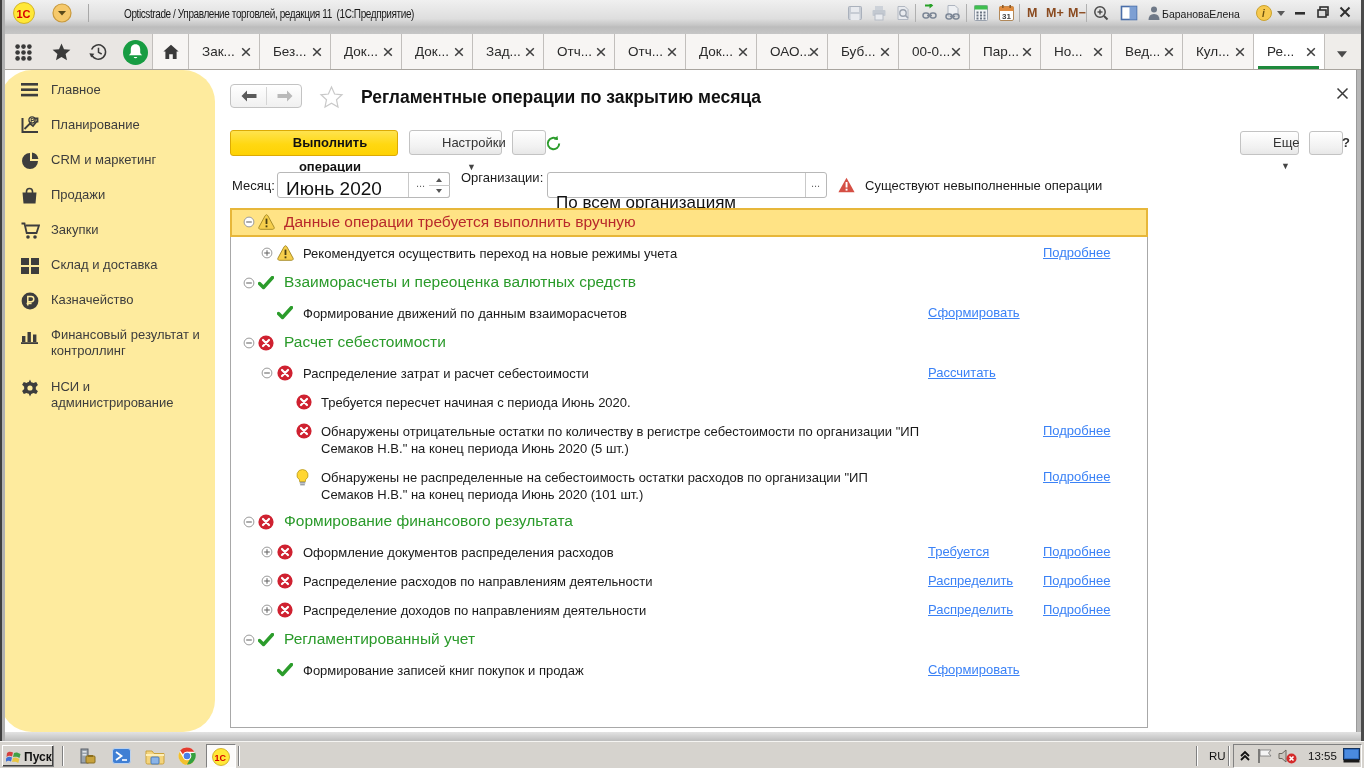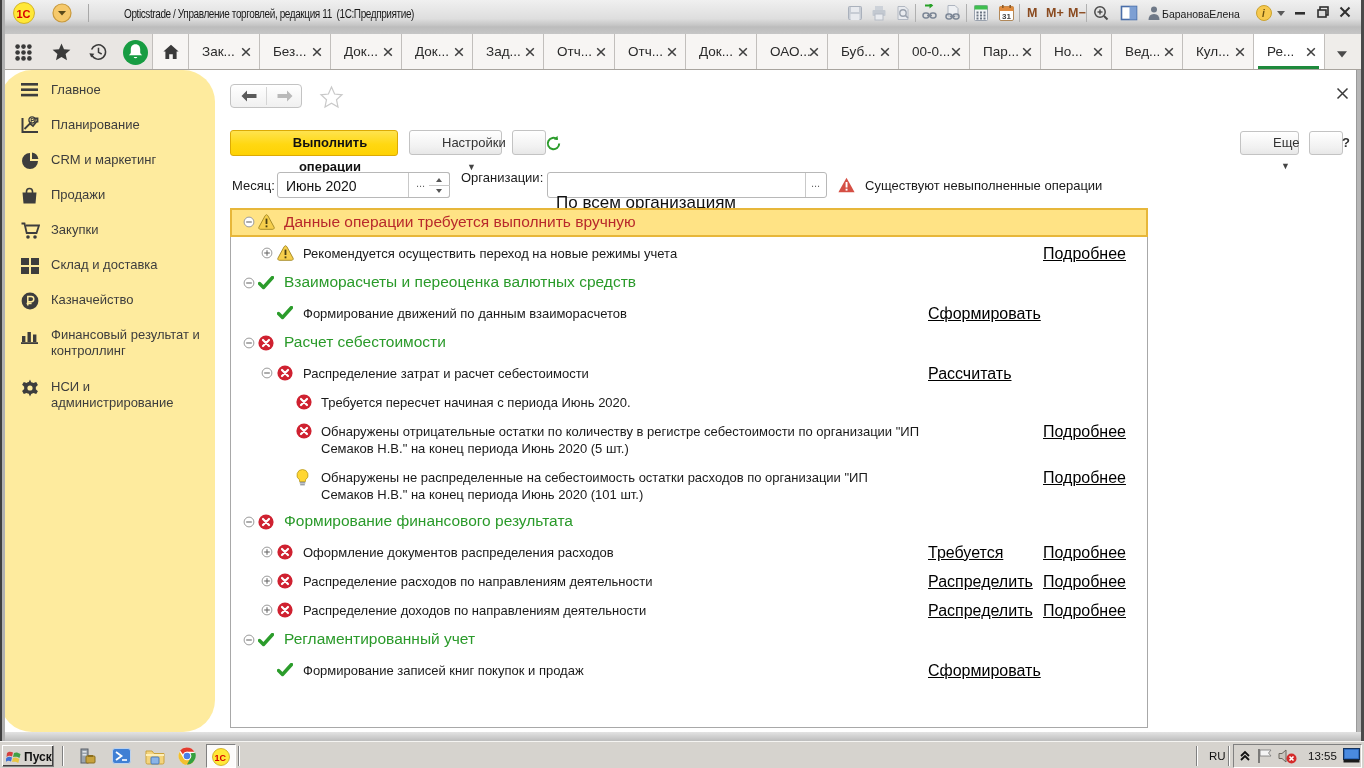--- a/index.html
+++ b/index.html
@@ -26,21 +26,21 @@
 
 #sidebar { left:0; top:70px; width:215px; height:662px; background:#feeb9e;border-radius:32px; }
 .side-item { position:absolute; left:0; width:215px; color:#3d3d3d; font-size:13px; }
 .side-item .txt { position:absolute; left:51px; top:0; width:158px; line-height:16px;}
 .side-item svg { position:absolute; left:21px; top:-1px; }
 
 
 #content { left:215px; top:70px; width:1141px; height:662px; background:#fff; }
 .btn { position:absolute; border:1px solid #c3c3c3; border-radius:3px; background:linear-gradient(#ffffff,#f1f1f1 70%,#e7e7e7); font-size:13px; color:#333; text-align:center;padding-left:32px; }
 .ylw-btn { background:linear-gradient(#ffe34f,#ffd812 55%,#fed203); border:1px solid #dcaa05; font-weight:bold; color:#111; }
-.link { text-decoration:underline; color:#000000; font-size:16px; position:absolute; }
+.link { text-decoration:underline; color:#3b82f6; font-size:13px; position:absolute; }
 .grp-txt { color:#2a9a2a; font-size:15.5px; }
 .row-txt { color:#1a1a1a; font-size:13px; }
 
 
 #taskbar { left:0; top:741px; width:1364px; height:27px; background:#d6d3ce; border-top:1px solid #f5f4f2; }
 </style>
 </head>
 <body>
 
 <div class="abs" id="titlebar">
@@ -389,38 +389,39 @@
     <svg class="abs" style="left:9px;top:5px" width="18" height="12" viewBox="0 0 18 12">
         <path d="M7 0.5 L1.5 6 L7 11.5 V8 H16.5 V4 H7 Z" fill="#5a5a5a"></path>
       </svg>
     <svg class="abs" style="left:45px;top:5px" width="18" height="12" viewBox="0 0 18 12">
         <path d="M11 0.5 L16.5 6 L11 11.5 V8 H1.5 V4 H11 Z" fill="#b9b9b9"></path>
       </svg>
   </div>
   <svg class="abs" style="left:104px;top:15px" width="25" height="24" viewBox="0 0 25 24">
     <path d="M12.5 2 L15.6 9 L23 9.8 L17.5 14.7 L19 22 L12.5 18.2 L6 22 L7.5 14.7 L2 9.8 L9.4 9 Z" fill="#fff" stroke="#c9c9c9" stroke-width="1.2"></path>
   </svg>
+  <div class="abs" style="left:146px;top:17px;font-size:17.5px;font-weight:bold;color:#111">Регламентные операции по закрытию месяца</div>
   <svg class="abs" style="left:1121px;top:17px" width="13" height="13" viewBox="0 0 13 13">
       <path d="M1.5 1.5 L11.5 11.5 M11.5 1.5 L1.5 11.5" stroke="#3a3a3a" stroke-width="1.5"></path>
     </svg>
 
   <div class="btn ylw-btn" style="left:15px;top:60px;width:168px;height:26px;line-height:24px">Выполнить операции</div>
   <div class="btn" style="left:194px;top:60px;width:93px;height:25px;line-height:23px">Настройки <span style="font-size:9px;color:#444">▼</span></div>
   <div class="btn" style="left:297px;top:60px;width:29px;height:25px">
     <svg style="margin-top:4px" width="17" height="17" viewBox="0 0 17 17">
       <path d="M14.2 8.5 a5.7 5.7 0 1 1 -2 -4.3" fill="none" stroke="#2b9c2b" stroke-width="2"></path>
       <path d="M12.5 0.8 l0.5 4.2 -4.2 -0.6 Z" fill="#2b9c2b"></path>
     </svg>
   </div>
   <div class="btn" style="left:1025px;top:61px;width:59px;height:24px;line-height:22px">Еще <span style="font-size:9px;color:#444">▼</span></div>
   <div class="btn" style="left:1094px;top:61px;width:28px;height:24px;line-height:22px;font-weight:bold">?</div>
 
   <div class="abs" style="left:17px;top:108px;font-size:13px;color:#1a1a1a">Месяц:</div>
   <div class="abs" style="left:62px;top:102px;width:173px;height:26px;border:1px solid #b8b8b8;border-radius:3px;background:#fff">
-    <div class="abs" style="left:8px;top:5px;font-size:14px;color:#111">Июнь 2020</div>
+    <div class="abs" style="left:8px;top:5px;font-size:19px;color:#111">Июнь 2020</div>
     <div class="abs" style="left:130px;top:0;width:1px;height:24px;background:#c9c9c9"></div>
     <div class="abs" style="left:138px;top:4px;font-size:11px;color:#666">...</div>
   </div>
   <div class="abs" style="left:214px;top:102px;width:21px;height:26px;border:1px solid #b8b8b8;border-left:none;border-radius:0 3px 3px 0;background:#fff">
     <div class="abs" style="left:0;top:12px;width:21px;height:1px;background:#c9c9c9"></div>
     <svg class="abs" style="left:7px;top:5px" width="6" height="4" viewBox="0 0 6 4">
         <path d="M3 0 L6 4 H0 Z" fill="#555"></path>
       </svg>
     <svg class="abs" style="left:7px;top:16px" width="6" height="4" viewBox="0 0 6 4">
         <path d="M3 4 L0 0 H6 Z" fill="#555"></path>

